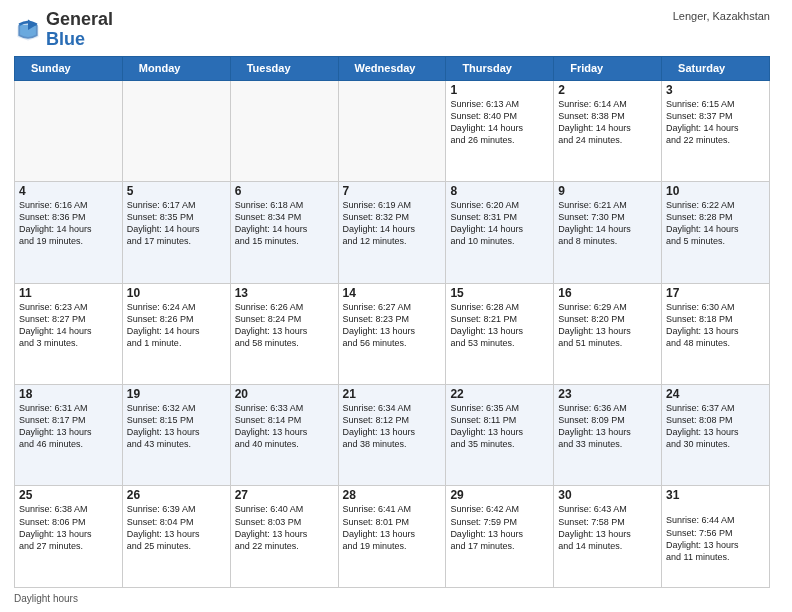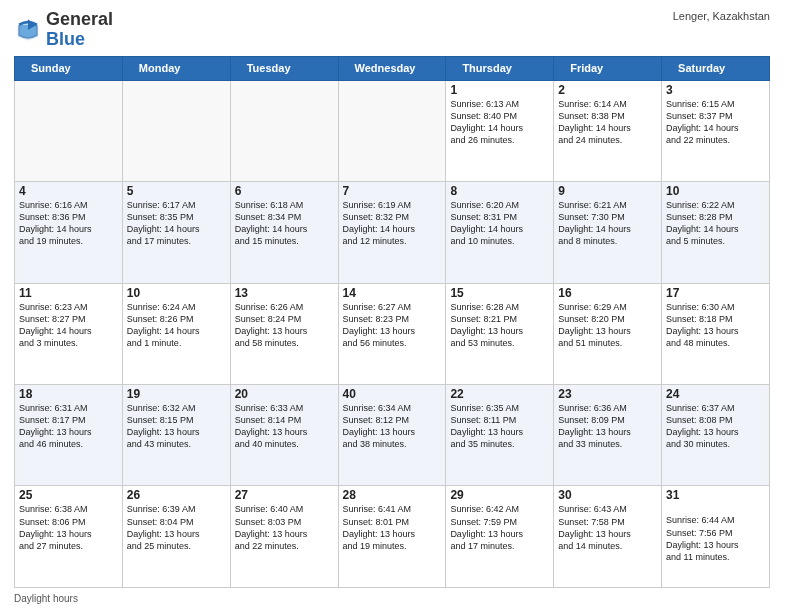--- a/index.html
+++ b/index.html
@@ -285,21 +285,21 @@
 and 43 minutes.</div>
           </td>
           <td>
             <div class="day-number">20</div>
             <div class="day-info" style="white-space: pre-line;">Sunrise: 6:33 AM
 Sunset: 8:14 PM
 Daylight: 13 hours
 and 40 minutes.</div>
           </td>
           <td>
-            <div class="day-number">40</div>
+            <div class="day-number">21</div>
             <div class="day-info" style="white-space: pre-line;">Sunrise: 6:34 AM
 Sunset: 8:12 PM
 Daylight: 13 hours
 and 38 minutes.</div>
           </td>
           <td>
             <div class="day-number">22</div>
             <div class="day-info" style="white-space: pre-line;">Sunrise: 6:35 AM
 Sunset: 8:11 PM
 Daylight: 13 hours

